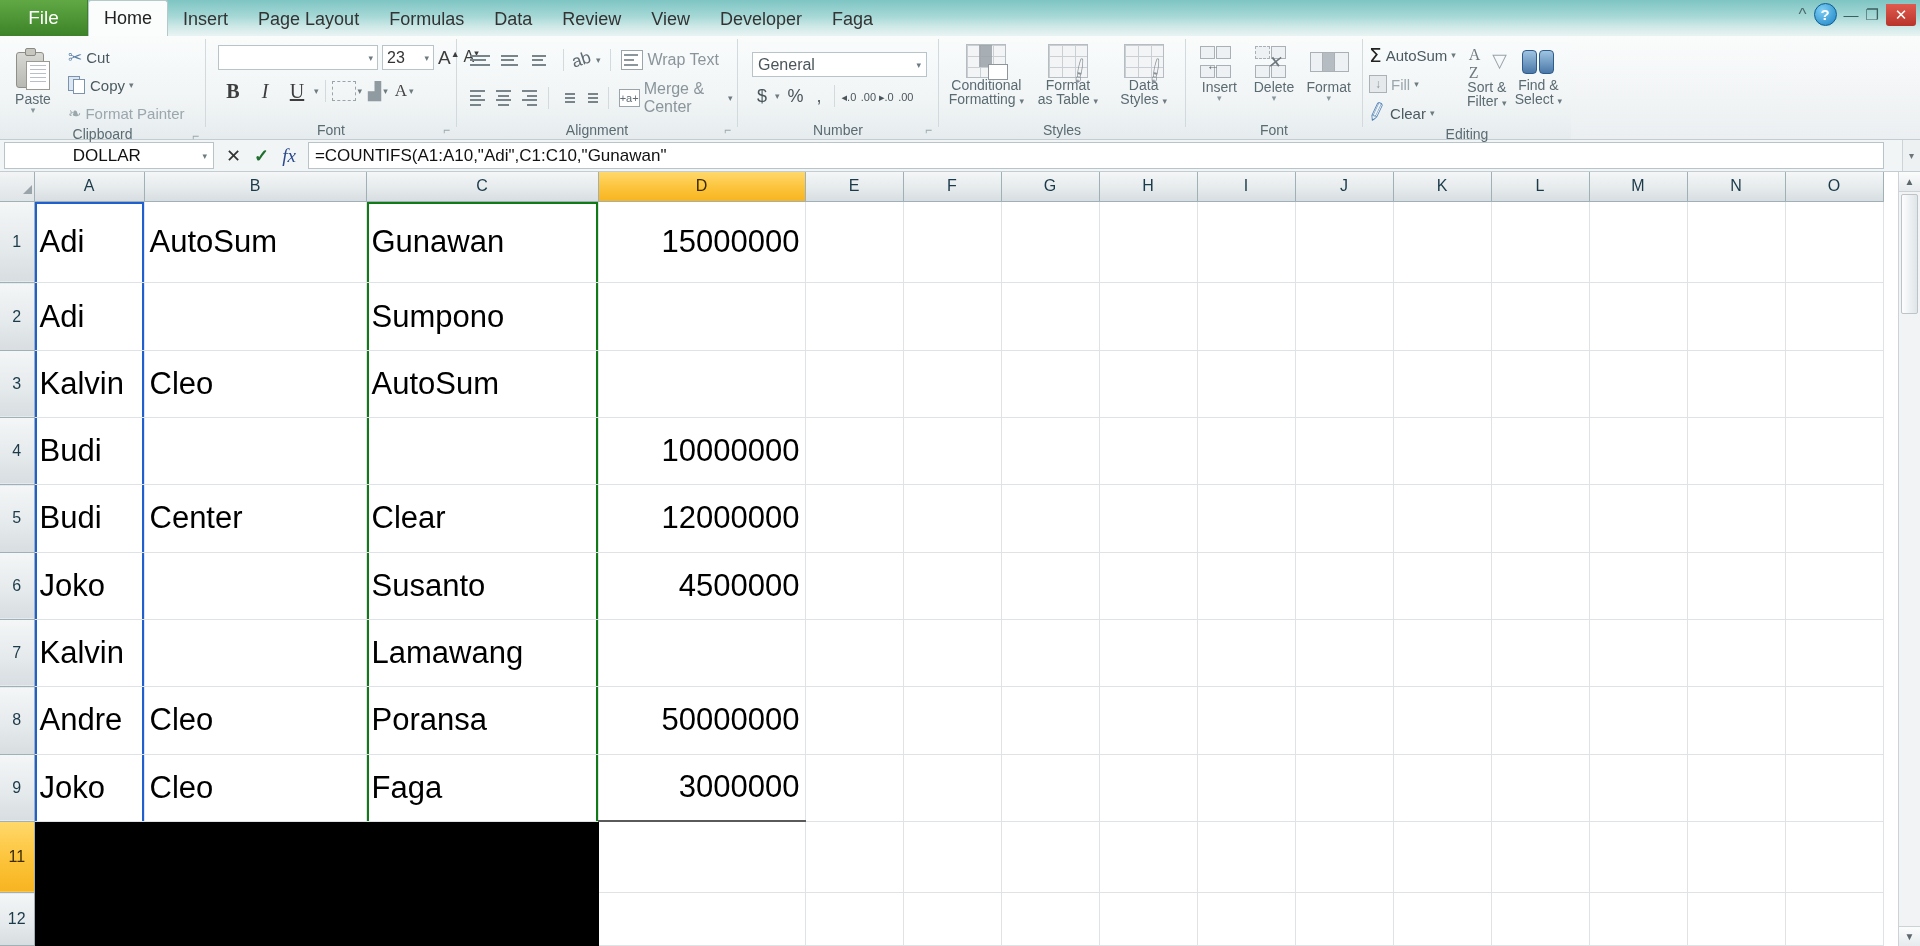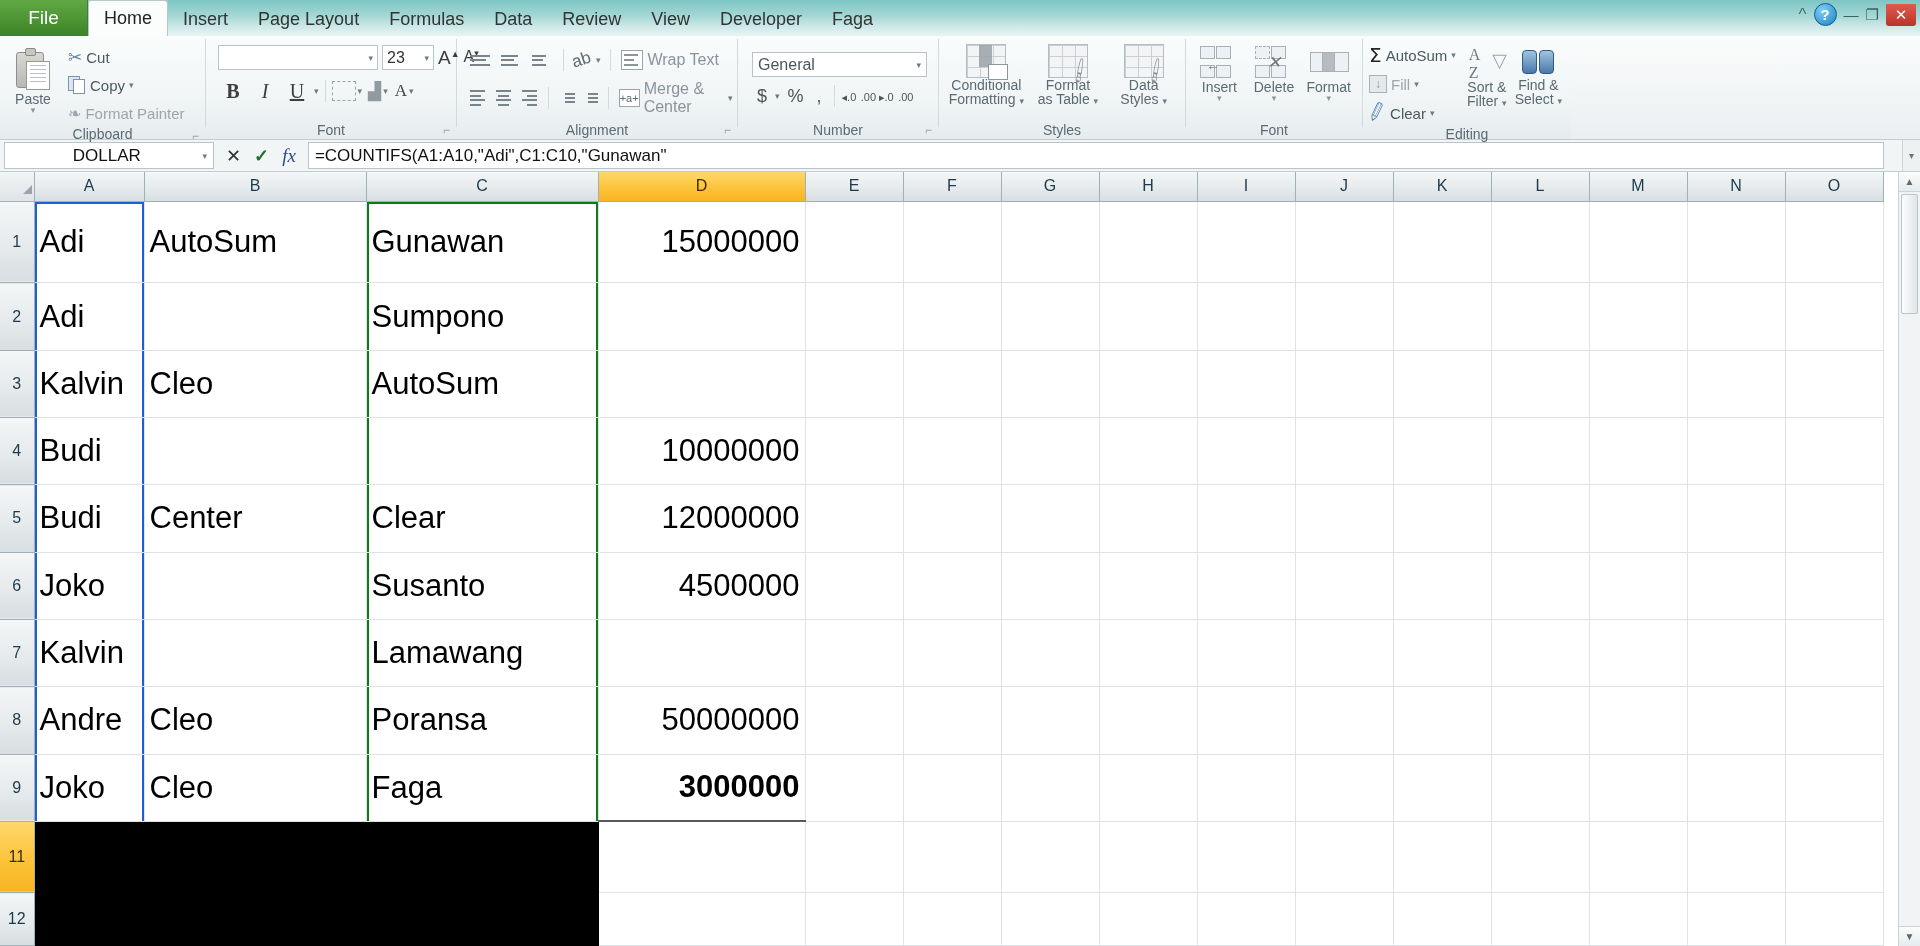--- a/index.html
+++ b/index.html
@@ -200,21 +200,21 @@
   td.cell.num { text-align:right; }
   td.cell.blackfill { background:#000; border-right-color:#000; border-bottom-color:#000;}
 
   
   .refA { box-shadow: inset 2px 0 0 #1f5fd0, inset -2px 0 0 #1f5fd0; }
   .refC { box-shadow: inset 2px 0 0 #0f7a16, inset -2px 0 0 #0f7a16; }
   .refA-top { box-shadow: inset 2px 0 0 #1f5fd0, inset -2px 0 0 #1f5fd0, inset 0 2px 0 #1f5fd0; }
   .refA-bot { box-shadow: inset 2px 0 0 #1f5fd0, inset -2px 0 0 #1f5fd0, inset 0 -2px 0 #1f5fd0; }
   .refC-top { box-shadow: inset 2px 0 0 #0f7a16, inset -2px 0 0 #0f7a16, inset 0 2px 0 #0f7a16; }
   .refC-bot { box-shadow: inset 2px 0 0 #0f7a16, inset -2px 0 0 #0f7a16, inset 0 -2px 0 #0f7a16; }
-  .datarange-bot { border-bottom: 2px solid #5a5a5a !important; font-weight: bold; }
+  .datarange-bot { border-bottom: 2px solid #5a5a5a !important; }
   .dcol { border-left:1px solid #c9cdcf; border-right:1px solid #7d8488; }
 
   
   .vscroll{ position:absolute; right:0; top:0; width:22px; bottom:0;
     background:#f1f3f4; border-left:1px solid #ccd2d5;}
   .vs-btn{height:20px;display:flex;align-items:center;justify-content:center;font-size:10px;color:#5d686d;
     background:linear-gradient(to bottom,#fbfcfc,#e7ebed);border-bottom:1px solid #ccd2d5;}
   .vs-btn.bot{position:absolute;bottom:0;left:0;right:0;border-top:1px solid #ccd2d5;border-bottom:none;}
   .vs-thumb{position:absolute;top:22px;left:2px;right:2px;height:120px;
     background:linear-gradient(to right,#fdfdfe,#dfe5e8);border:1px solid #bcc4c8;border-radius:2px;}

